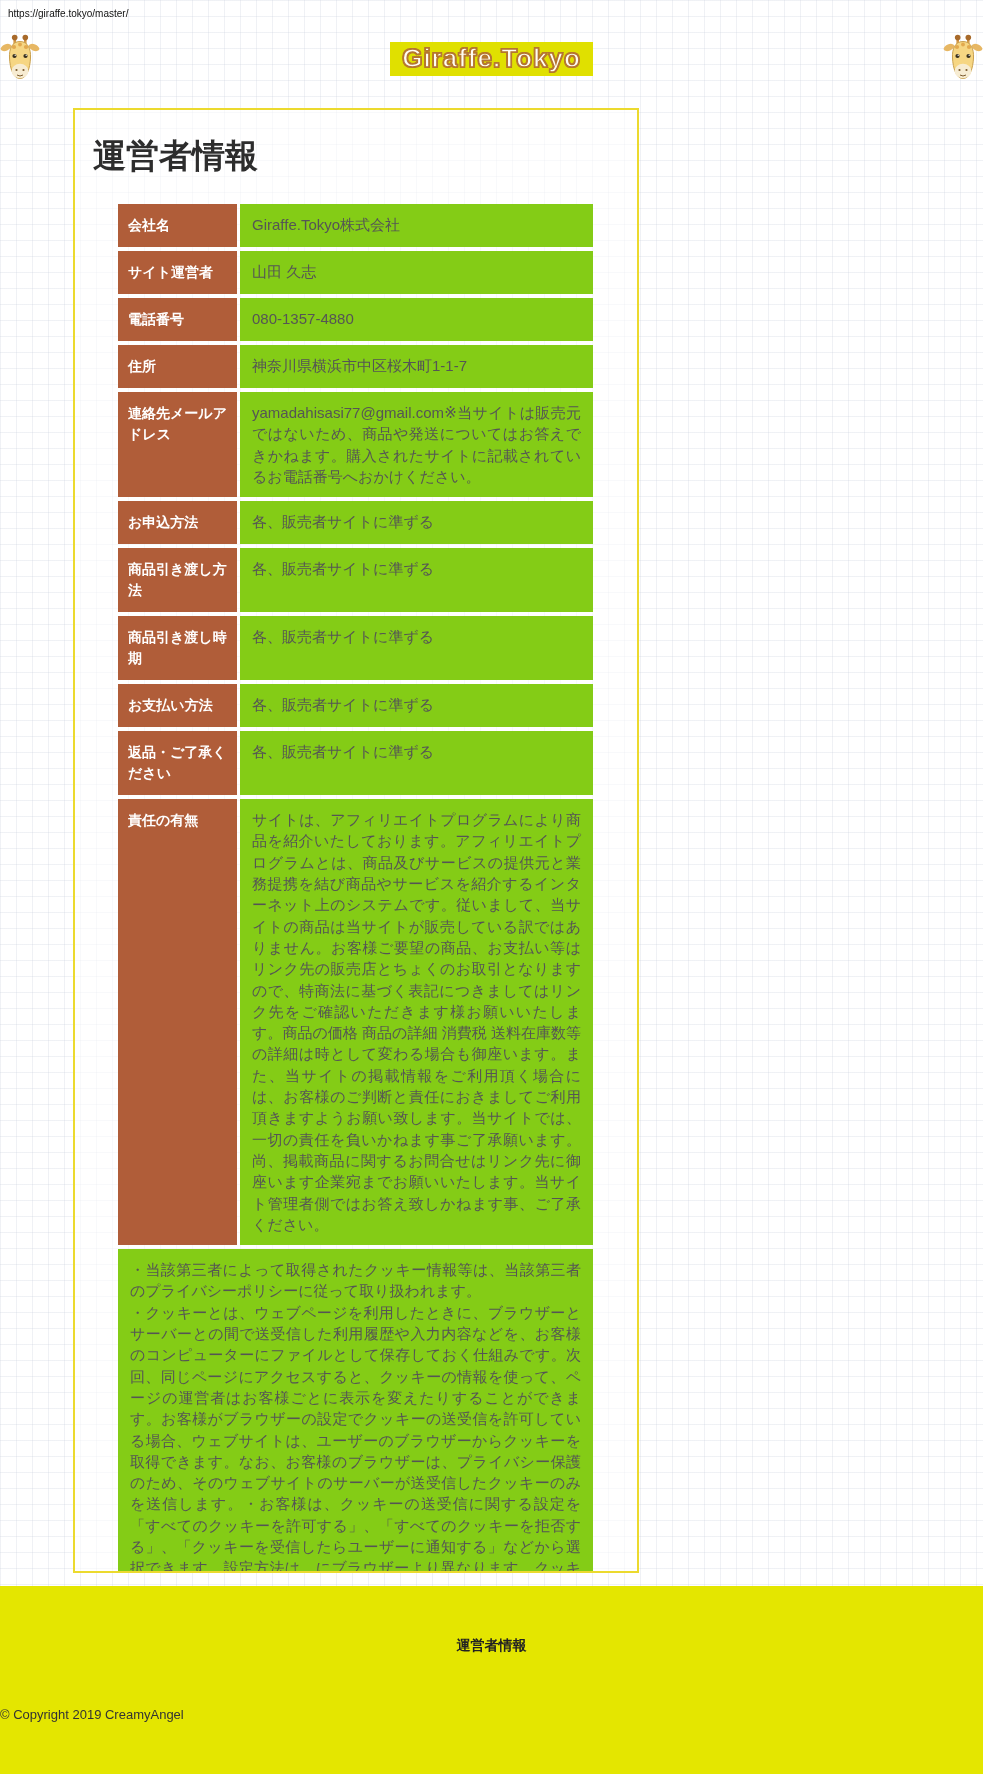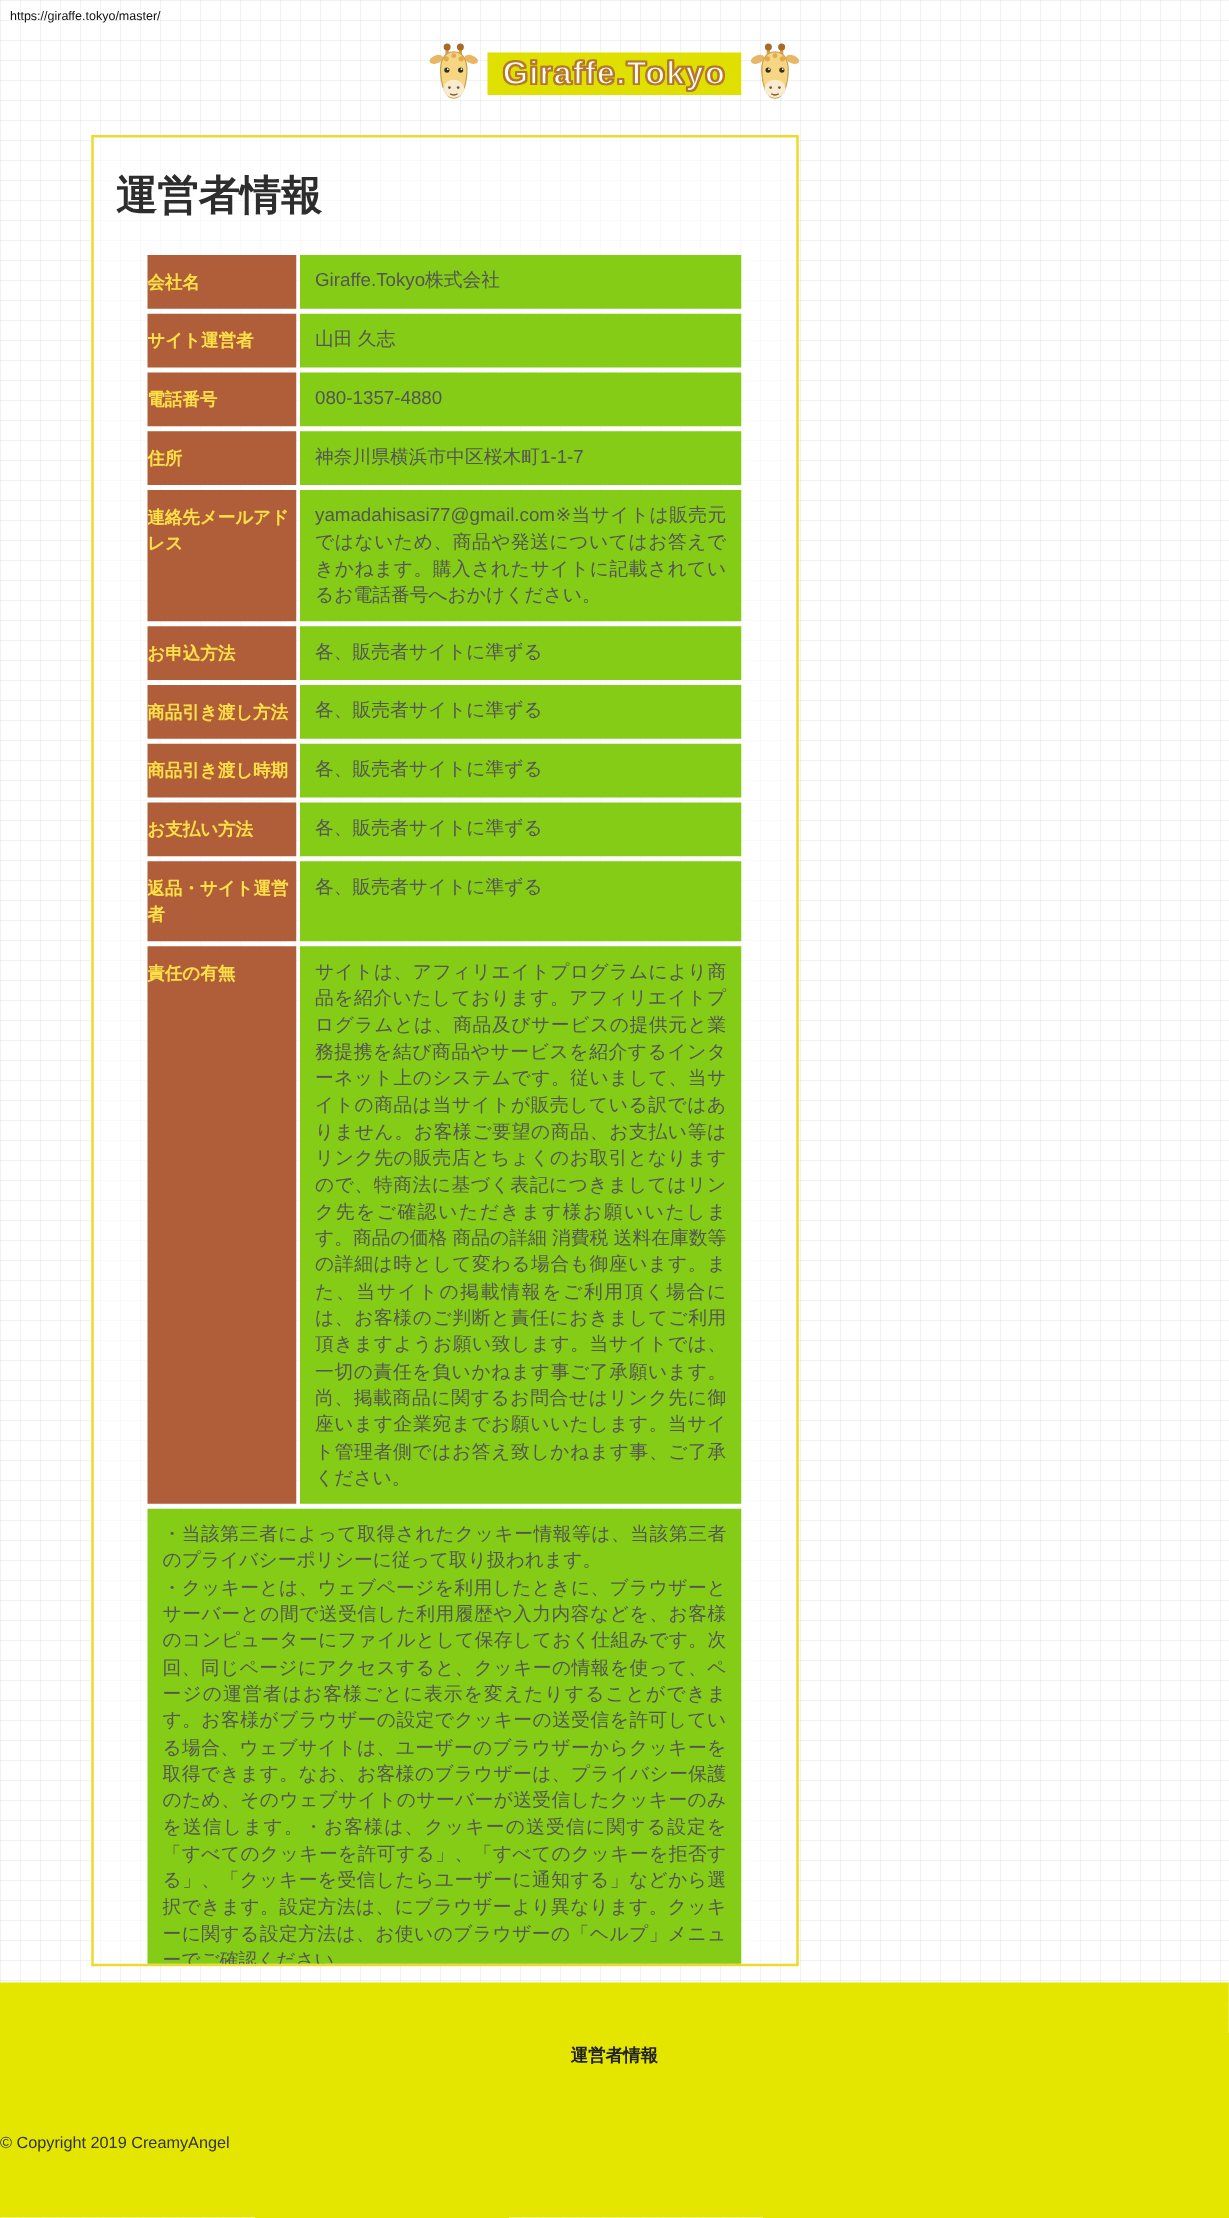--- a/index.html
+++ b/index.html
@@ -22,21 +22,21 @@
     top: 8px; left: 8px;
     font-size: 10px;
     color: #111111;
   }
 
   .site-header {
     position: absolute;
     top: 34px; left: 0;
     width: 100%;
     display: flex;
-    justify-content: center;
+    justify-content: space-between;
     align-items: flex-start;
     gap: 7px;
   }
   .giraffe { width: 40px; height: 48px; }
   .logo-plate {
     margin-top: 8px;
     background: #e0e000;
     padding: 1px 12px 3px 12px;
     height: 34px;
     display: flex;
@@ -71,25 +71,25 @@
   .info-table {
     margin: 25px 0 0 43px;
     width: 475px;
   }
   .info-row { display: flex; margin-bottom: 4px; }
   .cell-label {
     width: 119px;
     flex: 0 0 119px;
     margin-right: 3px;
     background: #b05d39;
-    color: #fde047;
+    color: #ffffff;
     font-size: 14px;
     font-weight: bold;
     line-height: 1.5;
-    padding: 11px 0;
+    padding: 11px 10px;
   }
   .cell-value {
     flex: 1;
     background: #84cc16;
     color: #555555;
     font-size: 15px;
     line-height: 1.42;
     padding: 10px 12px;
     text-align: justify;
     white-space: pre-line;
@@ -204,21 +204,21 @@
     </div>
     <div class="info-row">
       <div class="cell-label">商品引き渡し時期</div>
       <div class="cell-value">各、販売者サイトに準ずる</div>
     </div>
     <div class="info-row">
       <div class="cell-label">お支払い方法</div>
       <div class="cell-value">各、販売者サイトに準ずる</div>
     </div>
     <div class="info-row">
-      <div class="cell-label">返品・サイト運営者</div>
+      <div class="cell-label">返品・ご了承ください</div>
       <div class="cell-value">各、販売者サイトに準ずる</div>
     </div>
     <div class="info-row">
       <div class="cell-label">責任の有無</div>
       <div class="cell-value">サイトは、アフィリエイトプログラムにより商品を紹介いたしております。アフィリエイトプログラムとは、商品及びサービスの提供元と業務提携を結び商品やサービスを紹介するインターネット上のシステムです。従いまして、当サイトの商品は当サイトが販売している訳ではありません。お客様ご要望の商品、お支払い等はリンク先の販売店とちょくのお取引となりますので、特商法に基づく表記につきましてはリンク先をご確認いただきます様お願いいたします。商品の価格 商品の詳細 消費税 送料在庫数等の詳細は時として変わる場合も御座います。また、当サイトの掲載情報をご利用頂く場合には、お客様のご判断と責任におきましてご利用頂きますようお願い致します。当サイトでは、一切の責任を負いかねます事ご了承願います。尚、掲載商品に関するお問合せはリンク先に御座います企業宛までお願いいたします。当サイト管理者側ではお答え致しかねます事、ご了承ください。</div>
     </div>
     <div class="info-row">
       <div class="cell-value">・当該第三者によって取得されたクッキー情報等は、当該第三者のプライバシーポリシーに従って取り扱われます。
 ・クッキーとは、ウェブページを利用したときに、ブラウザーとサーバーとの間で送受信した利用履歴や入力内容などを、お客様のコンピューターにファイルとして保存しておく仕組みです。次回、同じページにアクセスすると、クッキーの情報を使って、ページの運営者はお客様ごとに表示を変えたりすることができます。お客様がブラウザーの設定でクッキーの送受信を許可している場合、ウェブサイトは、ユーザーのブラウザーからクッキーを取得できます。なお、お客様のブラウザーは、プライバシー保護のため、そのウェブサイトのサーバーが送受信したクッキーのみを送信します。・お客様は、クッキーの送受信に関する設定を「すべてのクッキーを許可する」、「すべてのクッキーを拒否する」、「クッキーを受信したらユーザーに通知する」などから選択できます。設定方法は、にブラウザーより異なります。クッキーに関する設定方法は、お使いのブラウザーの「ヘルプ」メニューでご確認ください。</div>
     </div>

